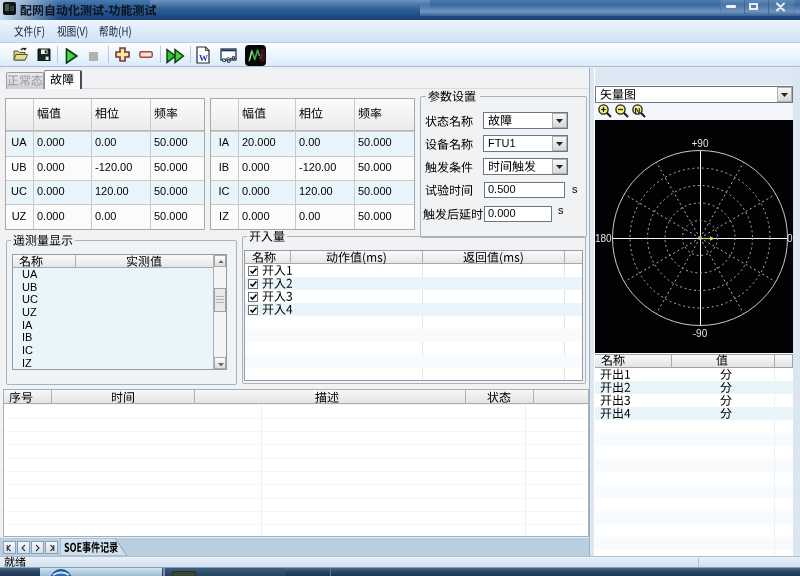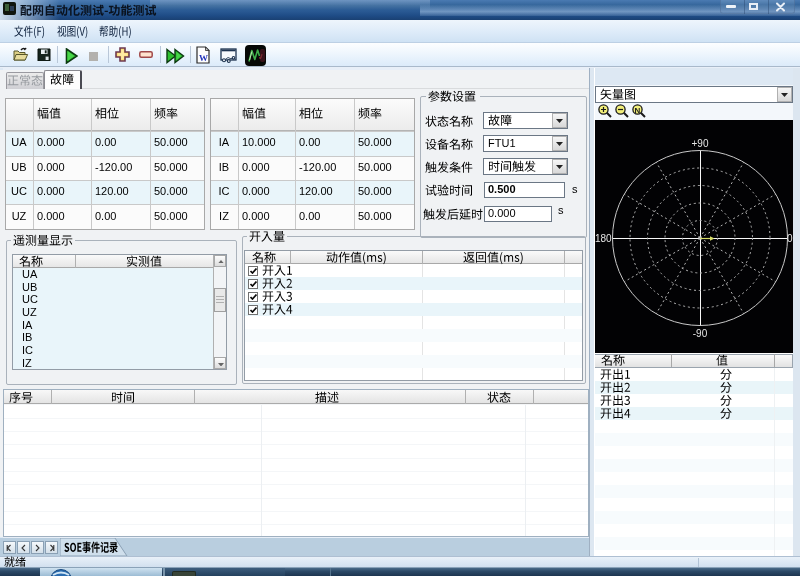--- a/index.html
+++ b/index.html
@@ -166,21 +166,21 @@
   </svg>
 <svg style="position:absolute;left:358.0px;top:106.7px;overflow:visible" width="23" height="14" viewBox="0 -10.6 23 13.7">
     <path d="M8.4 -6.0C8.4 -1.8 8.3 -0.4 5.4 0.4C5.5 0.5 5.7 0.8 5.8 1.0C8.9 0.1 9.1 -1.5 9.2 -6.0L8.4 -6.0ZM8.7 -1.0C9.5 -0.4 10.6 0.5 11.1 1.0L11.6 0.4C11.1 -0.1 10.0 -0.9 9.2 -1.5L8.7 -1.0ZM5.1 -4.6C4.5 -2.1 3.1 -0.5 0.6 0.3C0.8 0.5 1.0 0.8 1.1 1.0C3.8 0.0 5.3 -1.7 5.9 -4.5L5.1 -4.6ZM1.6 -4.8C1.4 -3.9 1.0 -3.0 0.4 -2.4C0.6 -2.3 1.0 -2.1 1.1 -1.9C1.6 -2.6 2.1 -3.6 2.4 -4.6L1.6 -4.8ZM6.5 -7.3L6.5 -1.6L7.3 -1.6L7.3 -6.6L10.2 -6.6L10.2 -1.7L11.1 -1.7L11.1 -7.3L8.9 -7.3L9.4 -8.6L11.4 -8.6L11.4 -9.4L6.2 -9.4L6.2 -8.6L8.5 -8.6C8.4 -8.2 8.2 -7.7 8.1 -7.3L6.5 -7.3ZM1.4 -9.0L1.4 -6.3L0.5 -6.3L0.5 -5.5L3.0 -5.5L3.0 -1.9L3.8 -1.9L3.8 -5.5L6.0 -5.5L6.0 -6.3L4.0 -6.3L4.0 -7.8L5.7 -7.8L5.7 -8.6L4.0 -8.6L4.0 -10.1L3.2 -10.1L3.2 -6.3L2.1 -6.3L2.1 -9.0L1.4 -9.0ZM22.1 -7.6C21.6 -7.1 20.8 -6.4 20.2 -6.0L20.9 -5.7C21.5 -6.0 22.3 -6.6 22.9 -7.2L22.1 -7.6ZM12.6 -3.7L13.0 -3.0C13.8 -3.4 14.8 -3.8 15.8 -4.3L15.6 -5.0C14.5 -4.5 13.4 -4.0 12.6 -3.7ZM13.0 -6.9C13.7 -6.5 14.5 -6.0 14.9 -5.5L15.5 -6.1C15.1 -6.5 14.3 -7.0 13.6 -7.4L13.0 -6.9ZM20.0 -4.6C20.9 -4.1 22.1 -3.4 22.7 -2.9L23.4 -3.5C22.8 -4.0 21.6 -4.7 20.6 -5.1L20.0 -4.6ZM18.6 -5.1C18.9 -4.8 19.1 -4.5 19.3 -4.2L17.3 -4.1C18.1 -4.9 19.1 -5.9 19.8 -6.8L19.1 -7.2C18.7 -6.7 18.3 -6.1 17.8 -5.6C17.5 -5.8 17.2 -6.0 16.9 -6.3C17.3 -6.7 17.7 -7.3 18.1 -7.8L17.8 -7.9L23.0 -7.9L23.0 -8.7L18.4 -8.7L18.4 -10.1L17.5 -10.1L17.5 -8.7L13.0 -8.7L13.0 -7.9L17.2 -7.9C17.0 -7.5 16.6 -7.0 16.3 -6.6L16.0 -6.9L15.6 -6.3C16.1 -6.0 16.8 -5.4 17.3 -5.0C17.0 -4.7 16.6 -4.3 16.3 -4.0L15.4 -4.0L15.5 -3.2L19.7 -3.5C19.9 -3.3 20.0 -3.0 20.1 -2.8L20.8 -3.2C20.5 -3.8 19.9 -4.7 19.3 -5.4L18.6 -5.1ZM12.6 -2.3L12.6 -1.5L17.5 -1.5L17.5 1.0L18.4 1.0L18.4 -1.5L23.4 -1.5L23.4 -2.3L18.4 -2.3L18.4 -3.2L17.5 -3.2L17.5 -2.3L12.6 -2.3Z" fill="#000"></path>
   </svg>
 <div style="position:absolute;left:211px;top:131px;width:203px;height:25px;background:#e9f5fa;"></div>
 <div style="position:absolute;left:211px;top:131px;width:203px;height:1px;background:#c9c9c9;"></div>
 <div style="position:absolute;left:238px;top:131px;width:1px;height:25px;background:#c9c9c9;"></div>
 <div style="position:absolute;left:295px;top:131px;width:1px;height:25px;background:#c9c9c9;"></div>
 <div style="position:absolute;left:354px;top:131px;width:1px;height:25px;background:#c9c9c9;"></div>
 <div style="position:absolute;left:174.0px;top:136.4px;width:100px;text-align:center;font-size:11px;color:#000;font-weight:normal;line-height:13px">IA</div>
-<div style="position:absolute;left:242px;top:136.4px;font-size:11px;color:#000;font-weight:normal;line-height:13px">10.000</div>
+<div style="position:absolute;left:242px;top:136.4px;font-size:11px;color:#000;font-weight:normal;line-height:13px">20.000</div>
 <div style="position:absolute;left:299px;top:136.4px;font-size:11px;color:#000;font-weight:normal;line-height:13px">0.00</div>
 <div style="position:absolute;left:358px;top:136.4px;font-size:11px;color:#000;font-weight:normal;line-height:13px">50.000</div>
 <div style="position:absolute;left:211px;top:156px;width:203px;height:24px;background:#fbfbfb;"></div>
 <div style="position:absolute;left:211px;top:156px;width:203px;height:1px;background:#c9c9c9;"></div>
 <div style="position:absolute;left:238px;top:156px;width:1px;height:24px;background:#c9c9c9;"></div>
 <div style="position:absolute;left:295px;top:156px;width:1px;height:24px;background:#c9c9c9;"></div>
 <div style="position:absolute;left:354px;top:156px;width:1px;height:24px;background:#c9c9c9;"></div>
 <div style="position:absolute;left:174.0px;top:160.9px;width:100px;text-align:center;font-size:11px;color:#000;font-weight:normal;line-height:13px">IB</div>
 <div style="position:absolute;left:242px;top:160.9px;font-size:11px;color:#000;font-weight:normal;line-height:13px">0.000</div>
 <div style="position:absolute;left:299px;top:160.9px;font-size:11px;color:#000;font-weight:normal;line-height:13px">-120.00</div>
@@ -239,21 +239,21 @@
 <div style="position:absolute;left:488px;top:136.7px;font-size:11px;color:#000;font-weight:normal;line-height:13px">FTU1</div>
 <div style="position:absolute;left:483px;top:158px;width:85px;height:17px;background:#fff;border:1px solid #6b7785;"></div>
 <div style="position:absolute;left:552px;top:159px;width:15px;height:15px;background:linear-gradient(180deg,#f6f6f6,#d8d8d8);border:1px solid #b0b0b0;"></div>
 <svg style="position:absolute;left:556.0px;top:164.5px" width="7" height="4" viewBox="0 0 7 4">
     <path d="M0 0 L7 0 L3.5 4 Z" fill="#222"></path>
   </svg>
 <svg style="position:absolute;left:488.0px;top:160.2px;overflow:visible" width="48" height="14" viewBox="0 -10.6 48 13.7">
     <path d="M5.7 -5.4C6.3 -4.5 7.1 -3.2 7.5 -2.5L8.3 -3.0C7.9 -3.7 7.1 -4.9 6.4 -5.8L5.7 -5.4ZM3.9 -4.8L3.9 -2.1L1.8 -2.1L1.8 -4.8L3.9 -4.8ZM3.9 -5.6L1.8 -5.6L1.8 -8.3L3.9 -8.3L3.9 -5.6ZM1.0 -9.1L1.0 -0.3L1.8 -0.3L1.8 -1.3L4.7 -1.3L4.7 -9.1L1.0 -9.1ZM9.2 -10.0L9.2 -7.7L5.3 -7.7L5.3 -6.8L9.2 -6.8L9.2 -0.4C9.2 -0.2 9.1 -0.1 8.8 -0.1C8.6 -0.0 7.7 -0.0 6.7 -0.1C6.9 0.2 7.0 0.6 7.1 0.8C8.3 0.8 9.0 0.8 9.5 0.7C9.9 0.5 10.1 0.3 10.1 -0.4L10.1 -6.8L11.5 -6.8L11.5 -7.7L10.1 -7.7L10.1 -10.0L9.2 -10.0ZM13.1 -7.4L13.1 1.0L14.0 1.0L14.0 -7.4L13.1 -7.4ZM13.3 -9.5C13.8 -9.0 14.4 -8.2 14.7 -7.7L15.5 -8.2C15.2 -8.7 14.5 -9.4 14.0 -9.9L13.3 -9.5ZM16.5 -3.5L19.4 -3.5L19.4 -1.9L16.5 -1.9L16.5 -3.5ZM16.5 -5.9L19.4 -5.9L19.4 -4.3L16.5 -4.3L16.5 -5.9ZM15.7 -6.6L15.7 -1.2L20.3 -1.2L20.3 -6.6L15.7 -6.6ZM16.2 -9.4L16.2 -8.6L22.0 -8.6L22.0 -0.1C22.0 0.0 22.0 0.1 21.8 0.1C21.7 0.1 21.2 0.1 20.7 0.1C20.8 0.3 20.9 0.7 21.0 0.9C21.7 0.9 22.2 0.9 22.5 0.8C22.8 0.6 23.0 0.4 23.0 -0.1L23.0 -9.4L16.2 -9.4ZM30.1 -7.6L30.1 -3.1L32.1 -3.1L32.1 -0.5L29.7 -0.3L29.8 0.6L34.6 0.0C34.7 0.4 34.8 0.7 34.8 1.0L35.6 0.7C35.4 -0.1 34.9 -1.5 34.3 -2.5L33.6 -2.3C33.8 -1.8 34.1 -1.3 34.3 -0.7L32.9 -0.6L32.9 -3.1L35.1 -3.1L35.1 -7.6L32.9 -7.6L32.9 -10.1L32.1 -10.1L32.1 -7.6L30.1 -7.6ZM30.8 -6.9L32.1 -6.9L32.1 -3.9L30.8 -3.9L30.8 -6.9ZM32.9 -6.9L34.3 -6.9L34.3 -3.9L32.9 -3.9L32.9 -6.9ZM27.0 -6.3L27.0 -5.0L26.0 -5.0L26.0 -6.3L27.0 -6.3ZM27.7 -6.3L28.7 -6.3L28.7 -5.0L27.7 -5.0L27.7 -6.3ZM25.9 -7.0C26.1 -7.4 26.3 -7.8 26.5 -8.3L27.7 -8.3C27.6 -7.9 27.4 -7.4 27.2 -7.0L25.9 -7.0ZM26.2 -10.1C25.8 -8.6 25.2 -7.2 24.4 -6.3C24.6 -6.2 24.9 -5.9 25.1 -5.7L25.3 -6.0L25.3 -3.8C25.3 -2.5 25.2 -0.7 24.4 0.6C24.6 0.7 24.9 0.9 25.0 1.0C25.6 0.1 25.8 -1.1 25.9 -2.2L28.7 -2.2L28.7 -0.0C28.7 0.2 28.6 0.2 28.5 0.2C28.3 0.2 27.8 0.2 27.2 0.2C27.3 0.4 27.4 0.8 27.5 1.0C28.3 1.0 28.8 1.0 29.1 0.8C29.4 0.7 29.5 0.4 29.5 0.0L29.5 -7.0L28.0 -7.0C28.3 -7.5 28.6 -8.2 28.8 -8.7L28.3 -9.1L28.1 -9.0L26.7 -9.0C26.8 -9.3 26.9 -9.6 27.0 -9.9L26.2 -10.1ZM27.0 -4.3L27.0 -2.9L26.0 -2.9L26.0 -3.8L26.0 -4.3L27.0 -4.3ZM27.7 -4.3L28.7 -4.3L28.7 -2.9L27.7 -2.9L27.7 -4.3ZM44.1 -9.5C44.6 -8.9 45.3 -8.2 45.6 -7.7L46.3 -8.2C46.0 -8.6 45.3 -9.4 44.8 -9.9L44.1 -9.5ZM37.7 -6.3C37.8 -6.4 38.3 -6.5 39.0 -6.5L40.7 -6.5C39.9 -4.0 38.6 -2.0 36.4 -0.7C36.6 -0.5 36.9 -0.2 37.0 0.0C38.6 -0.9 39.7 -2.2 40.6 -3.7C41.1 -2.8 41.7 -2.0 42.4 -1.3C41.3 -0.6 40.1 -0.1 38.9 0.2C39.0 0.4 39.3 0.7 39.4 1.0C40.7 0.6 42.0 0.1 43.1 -0.7C44.2 0.1 45.5 0.6 47.0 1.0C47.1 0.7 47.4 0.4 47.6 0.2C46.1 -0.1 44.8 -0.6 43.8 -1.3C44.8 -2.2 45.6 -3.4 46.1 -5.0L45.5 -5.2L45.3 -5.2L41.3 -5.2C41.4 -5.6 41.6 -6.0 41.7 -6.5L47.2 -6.5L47.2 -7.3L42.0 -7.3C42.2 -8.2 42.3 -9.0 42.4 -10.0L41.4 -10.1C41.3 -9.1 41.1 -8.2 40.9 -7.3L38.7 -7.3C39.1 -8.0 39.4 -8.8 39.6 -9.6L38.7 -9.7C38.5 -8.8 38.0 -7.8 37.9 -7.6C37.7 -7.3 37.6 -7.2 37.4 -7.1C37.5 -6.9 37.7 -6.5 37.7 -6.3ZM43.1 -1.8C42.2 -2.5 41.6 -3.4 41.1 -4.3L44.9 -4.3C44.5 -3.3 43.8 -2.5 43.1 -1.8Z" fill="#000"></path>
   </svg>
 <div style="position:absolute;left:484px;top:182px;width:81px;height:16px;background:#fff;border:1px solid #6b7785;"></div>
-<div style="position:absolute;left:488px;top:183.2px;font-size:11px;color:#000;font-weight:bold;line-height:13px">0.500</div>
+<div style="position:absolute;left:488px;top:183.2px;font-size:11px;color:#000;font-weight:normal;line-height:13px">0.500</div>
 <div style="position:absolute;left:572px;top:183.2px;font-size:11px;color:#000;font-weight:normal;line-height:13px">s</div>
 <div style="position:absolute;left:484px;top:206px;width:68px;height:16px;background:#fff;border:1px solid #6b7785;"></div>
 <div style="position:absolute;left:488px;top:207.2px;font-size:11px;color:#000;font-weight:normal;line-height:13px">0.000</div>
 <div style="position:absolute;left:558px;top:204.2px;font-size:11px;color:#000;font-weight:normal;line-height:13px">s</div>
 <div style="position:absolute;left:6px;top:240px;width:231px;height:145px;border:1px solid #aab2bb;border-radius:2px;"></div>
 <div style="position:absolute;left:11px;top:234px;width:64px;height:12px;background:#f0f2f4;"></div>
 <svg style="position:absolute;left:13.0px;top:233.7px;overflow:visible" width="59" height="14" viewBox="0 -10.6 59 13.7">
     <path d="M0.7 -9.3C1.4 -8.7 2.2 -7.8 2.6 -7.2L3.3 -7.8C2.9 -8.4 2.1 -9.2 1.4 -9.8L0.7 -9.3ZM4.4 -8.3C4.7 -7.8 5.0 -7.2 5.2 -6.7L5.9 -7.0C5.8 -7.5 5.4 -8.1 5.1 -8.5L4.4 -8.3ZM6.4 -8.5C6.8 -8.0 7.1 -7.3 7.1 -6.9L7.9 -7.2C7.8 -7.6 7.5 -8.2 7.2 -8.7L6.4 -8.5ZM10.1 -10.0C8.7 -9.7 5.9 -9.4 3.6 -9.3C3.7 -9.1 3.8 -8.8 3.8 -8.7C6.2 -8.7 9.0 -9.0 10.8 -9.4L10.1 -10.0ZM3.0 -5.3L0.6 -5.3L0.6 -4.5L2.1 -4.5L2.1 -1.4C1.5 -0.9 0.9 -0.4 0.4 -0.0L0.9 0.9C1.5 0.3 2.0 -0.2 2.6 -0.7C3.3 0.3 4.4 0.7 6.0 0.7C7.3 0.8 9.9 0.8 11.3 0.7C11.3 0.4 11.4 0.0 11.5 -0.2C10.1 -0.1 7.3 -0.0 6.0 -0.1C4.6 -0.2 3.5 -0.6 3.0 -1.5L3.0 -5.3ZM9.7 -8.8C9.4 -8.2 8.9 -7.3 8.5 -6.8L8.7 -6.7L3.9 -6.7L3.9 -6.0L6.9 -6.0L6.9 -4.9L3.6 -4.9L3.6 -4.2L6.9 -4.2L6.9 -1.7L5.2 -1.7L5.2 -3.5L4.4 -3.5L4.4 -0.9L10.6 -0.9L10.6 -3.5L9.7 -3.5L9.7 -1.7L7.8 -1.7L7.8 -4.2L11.4 -4.2L11.4 -4.9L7.8 -4.9L7.8 -6.0L11.1 -6.0L11.1 -6.7L9.3 -6.7C9.7 -7.2 10.1 -7.9 10.5 -8.5L9.7 -8.8ZM17.8 -1.1C18.4 -0.5 19.2 0.3 19.5 0.9L20.1 0.5C19.7 -0.0 19.0 -0.9 18.4 -1.5L17.8 -1.1ZM15.7 -9.4L15.7 -1.8L16.5 -1.8L16.5 -8.7L19.1 -8.7L19.1 -1.9L19.8 -1.9L19.8 -9.4L15.7 -9.4ZM22.4 -9.9L22.4 -0.1C22.4 0.1 22.3 0.2 22.2 0.2C22.0 0.2 21.4 0.2 20.8 0.2C20.9 0.4 21.0 0.7 21.1 0.9C21.9 0.9 22.4 0.9 22.7 0.8C23.0 0.6 23.1 0.4 23.1 -0.1L23.1 -9.9L22.4 -9.9ZM20.8 -9.0L20.8 -1.8L21.5 -1.8L21.5 -9.0L20.8 -9.0ZM17.4 -7.8L17.4 -3.6C17.4 -2.1 17.1 -0.6 15.1 0.4C15.2 0.5 15.5 0.8 15.6 0.9C17.7 -0.2 18.0 -2.0 18.0 -3.6L18.0 -7.8L17.4 -7.8ZM13.0 -9.3C13.6 -8.9 14.5 -8.4 14.9 -8.0L15.5 -8.7C15.0 -9.1 14.2 -9.6 13.5 -9.9L13.0 -9.3ZM12.5 -6.1C13.1 -5.7 14.0 -5.2 14.4 -4.8L15.0 -5.5C14.5 -5.9 13.6 -6.4 13.0 -6.7L12.5 -6.1ZM12.7 0.3L13.5 0.8C14.0 -0.3 14.6 -1.8 15.0 -3.0L14.3 -3.5C13.8 -2.2 13.2 -0.6 12.7 0.3ZM27.0 -8.0L33.0 -8.0L33.0 -7.3L27.0 -7.3L27.0 -8.0ZM27.0 -9.2L33.0 -9.2L33.0 -8.5L27.0 -8.5L27.0 -9.2ZM26.1 -9.7L26.1 -6.8L33.9 -6.8L33.9 -9.7L26.1 -9.7ZM24.6 -6.3L24.6 -5.6L35.4 -5.6L35.4 -6.3L24.6 -6.3ZM26.8 -3.3L29.5 -3.3L29.5 -2.6L26.8 -2.6L26.8 -3.3ZM30.4 -3.3L33.3 -3.3L33.3 -2.6L30.4 -2.6L30.4 -3.3ZM26.8 -4.5L29.5 -4.5L29.5 -3.8L26.8 -3.8L26.8 -4.5ZM30.4 -4.5L33.3 -4.5L33.3 -3.8L30.4 -3.8L30.4 -4.5ZM24.6 -0.0L24.6 0.7L35.5 0.7L35.5 -0.0L30.4 -0.0L30.4 -0.7L34.5 -0.7L34.5 -1.4L30.4 -1.4L30.4 -2.0L34.2 -2.0L34.2 -5.0L25.9 -5.0L25.9 -2.0L29.5 -2.0L29.5 -1.4L25.6 -1.4L25.6 -0.7L29.5 -0.7L29.5 -0.0L24.6 -0.0ZM38.9 -6.8L45.1 -6.8L45.1 -5.6L38.9 -5.6L38.9 -6.8ZM38.9 -8.8L45.1 -8.8L45.1 -7.5L38.9 -7.5L38.9 -8.8ZM38.1 -9.5L38.1 -4.9L46.0 -4.9L46.0 -9.5L38.1 -9.5ZM45.8 -4.0C45.4 -3.2 44.7 -2.2 44.2 -1.5L44.9 -1.2C45.4 -1.8 46.1 -2.8 46.6 -3.6L45.8 -4.0ZM37.5 -3.6C38.0 -2.8 38.6 -1.7 38.8 -1.1L39.6 -1.5C39.3 -2.1 38.7 -3.1 38.2 -3.9L37.5 -3.6ZM42.9 -4.4L42.9 -0.5L41.1 -0.5L41.1 -4.4L40.2 -4.4L40.2 -0.5L36.5 -0.5L36.5 0.4L47.5 0.4L47.5 -0.5L43.7 -0.5L43.7 -4.4L42.9 -4.4ZM50.8 -4.2C50.3 -2.9 49.4 -1.5 48.4 -0.7C48.6 -0.6 49.1 -0.3 49.2 -0.1C50.2 -1.1 51.1 -2.5 51.7 -4.0L50.8 -4.2ZM56.2 -3.8C57.1 -2.7 58.0 -1.1 58.3 -0.1L59.2 -0.5C58.8 -1.5 57.9 -3.1 57.0 -4.2L56.2 -3.8ZM49.8 -9.2L49.8 -8.3L58.2 -8.3L58.2 -9.2L49.8 -9.2ZM48.7 -6.3L48.7 -5.4L53.5 -5.4L53.5 -0.2C53.5 -0.0 53.5 0.0 53.2 0.0C53.0 0.0 52.2 0.0 51.4 -0.0C51.6 0.3 51.7 0.7 51.7 0.9C52.8 0.9 53.5 0.9 53.9 0.8C54.4 0.6 54.5 0.4 54.5 -0.2L54.5 -5.4L59.3 -5.4L59.3 -6.3L48.7 -6.3Z" fill="#000"></path>
   </svg>
 <div style="position:absolute;left:12px;top:254px;width:215px;height:116px;background:#e9f5fa;border:1px solid #939ca6;"></div>

